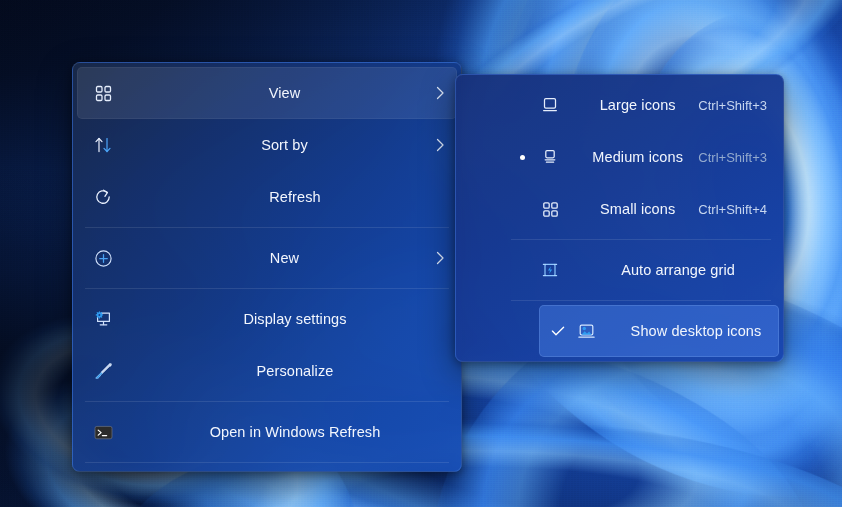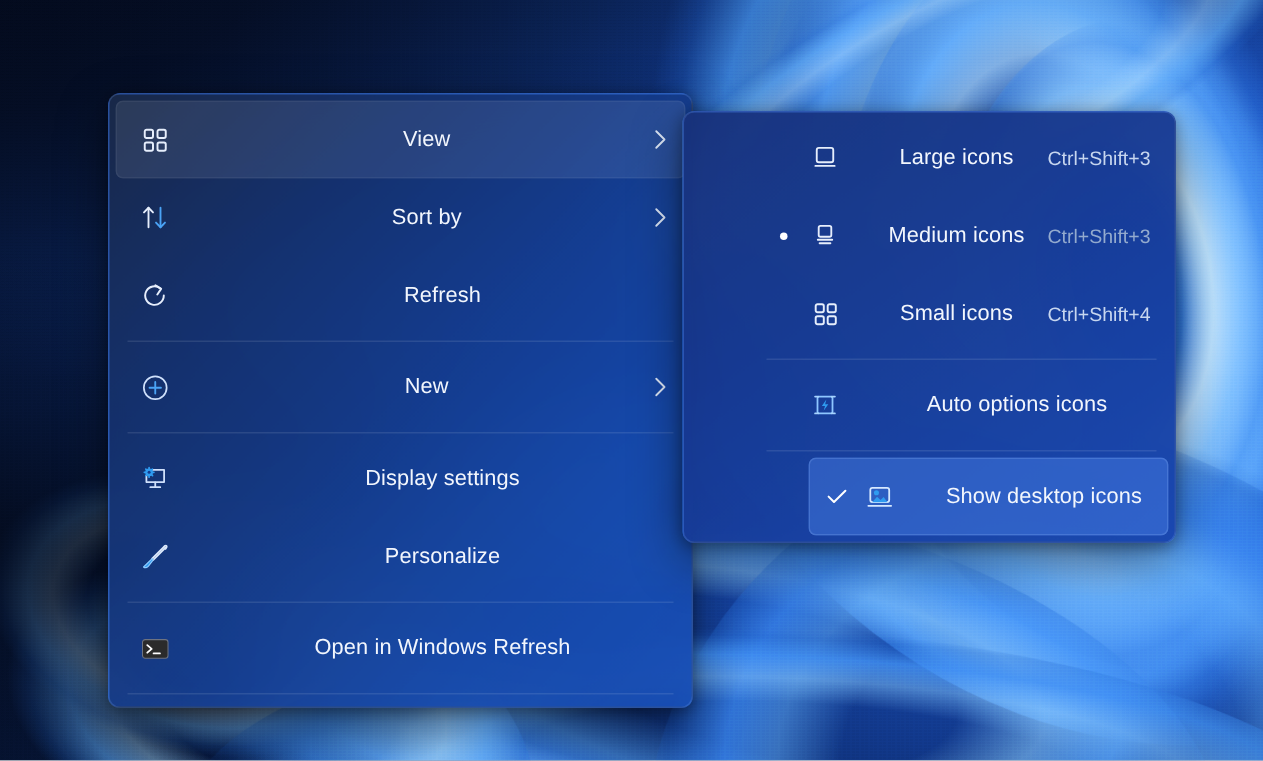--- a/index.html
+++ b/index.html
@@ -429,21 +429,21 @@
 
     <div class="mi">
       <span class="mi-check"></span>
       <span class="mi-icon">
         <svg width="18" height="18" viewBox="0 0 18 18" fill="none">
           <rect x="4" y="3.4" width="10" height="11.2" rx="1" stroke="#8ec6ff" stroke-width="1.2"></rect>
           <path d="M2.4 3.4h2.2M13.4 3.4h2.2M2.4 14.6h2.2M13.4 14.6h2.2" stroke="#a8d4ff" stroke-width="1.2" stroke-linecap="round"></path>
           <path d="M9.9 5.3L6.9 9.6h2.1l-.9 3.3 3.1-4.4H9.1l.8-3.2z" fill="#2f9bf0"></path>
         </svg>
       </span>
-      <span class="mi-label">Auto options icons</span>
+      <span class="mi-label">Auto arrange grid</span>
     </div>
 
 
     <div class="sep"></div>
 
     <div class="mi hl">
       <span class="mi-check">
         <svg width="14" height="12" viewBox="0 0 14 12" fill="none">
           <path d="M1.4 6.1L5 9.7L12.6 2.2" stroke="#ffffff" stroke-width="1.35" stroke-linecap="round" stroke-linejoin="round"></path>
         </svg>

